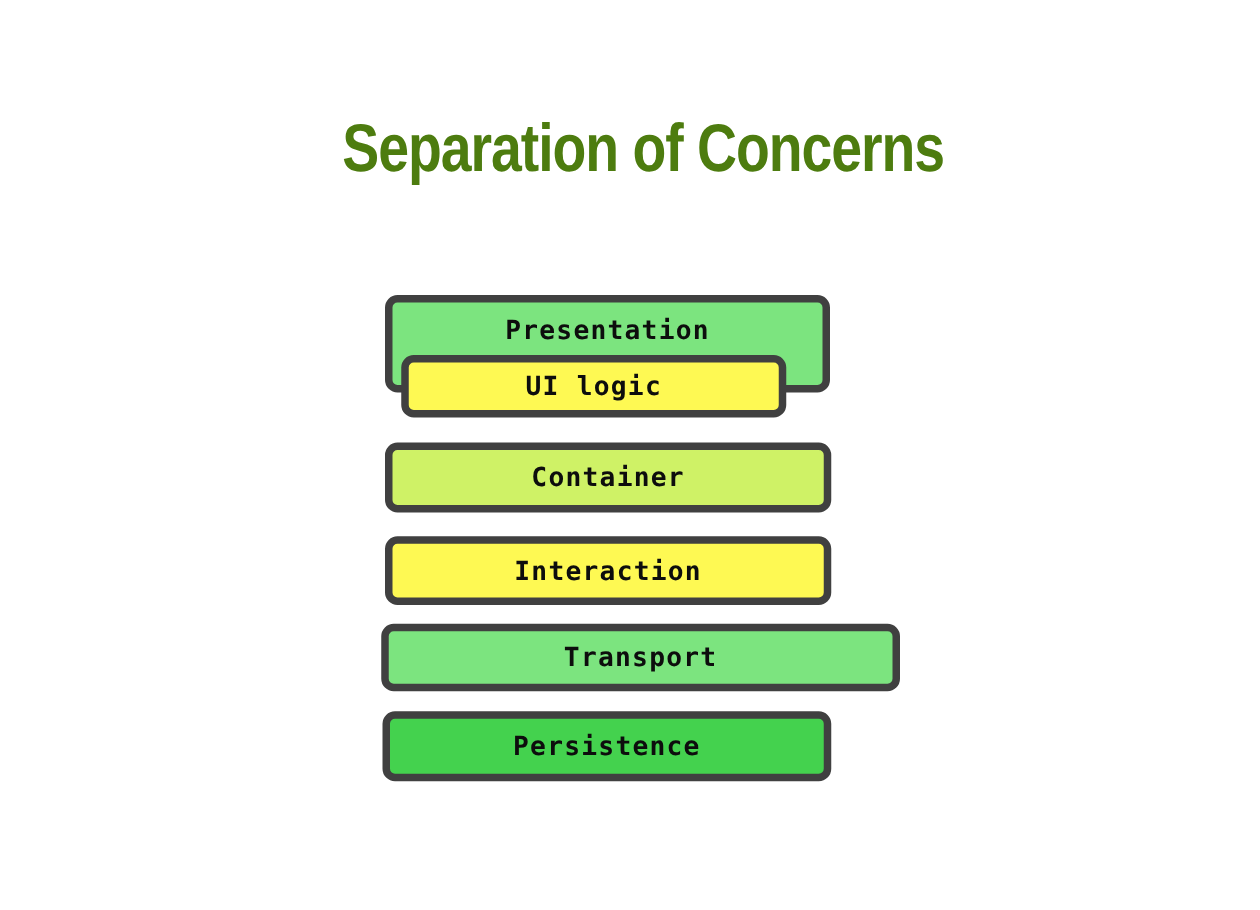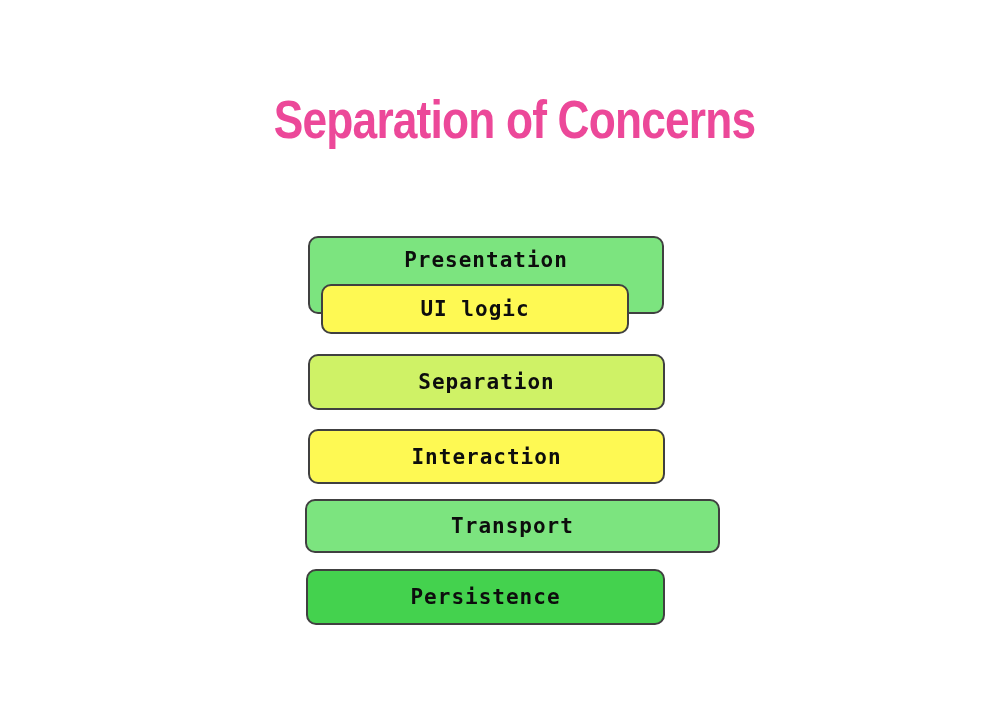--- a/index.html
+++ b/index.html
@@ -16,21 +16,21 @@
     background: #ffffff;
   }
 
   
   .header {
     position: absolute;
     top: 92px;
     left: 0;
     width: 100%;
     text-align: center;
-    color: #ec4899;
+    color: #4d7c0f;
     padding-left: 22px;
   }
   .title {
     display: inline-block;
     font-size: 54px;
     font-weight: bold;
     line-height: 1.0;
     letter-spacing: -1px;
     transform: scaleX(0.82);
     transform-origin: 50% 50%;
@@ -44,21 +44,21 @@
     line-height: 1.0;
     letter-spacing: -1px;
     transform: scaleX(0.93);
     transform-origin: 50% 50%;
     white-space: nowrap;
   }
 
   
   .layer {
     position: absolute;
-    border: 2px solid #404040;
+    border: 6px solid #404040;
     border-radius: 10px;
     display: flex;
     align-items: center;
     justify-content: center;
   }
   .layer-label {
     font-family: "DejaVu Sans Mono", monospace;
     font-weight: bold;
     font-size: 21px;
     letter-spacing: 1px;
@@ -96,21 +96,21 @@
 
   <div class="layer presentation" style="background-color: rgb(124, 228, 127);">
     <span class="layer-label">Presentation</span>
   </div>
 
   <div class="layer ui-logic" style="background-color: rgb(254, 249, 83);">
     <span class="layer-label">UI logic</span>
   </div>
 
   <div class="layer container-layer" style="background-color: rgb(207, 242, 102);">
-    <span class="layer-label">Separation</span>
+    <span class="layer-label">Container</span>
   </div>
 
   <div class="layer interaction" style="background-color: rgb(254, 249, 83); justify-content: center;">
     <span class="layer-label">Interaction</span>
   </div>
 
   <div class="layer transport" style="background-color: rgb(124, 228, 127);">
     <span class="layer-label">Transport</span>
   </div>
 

